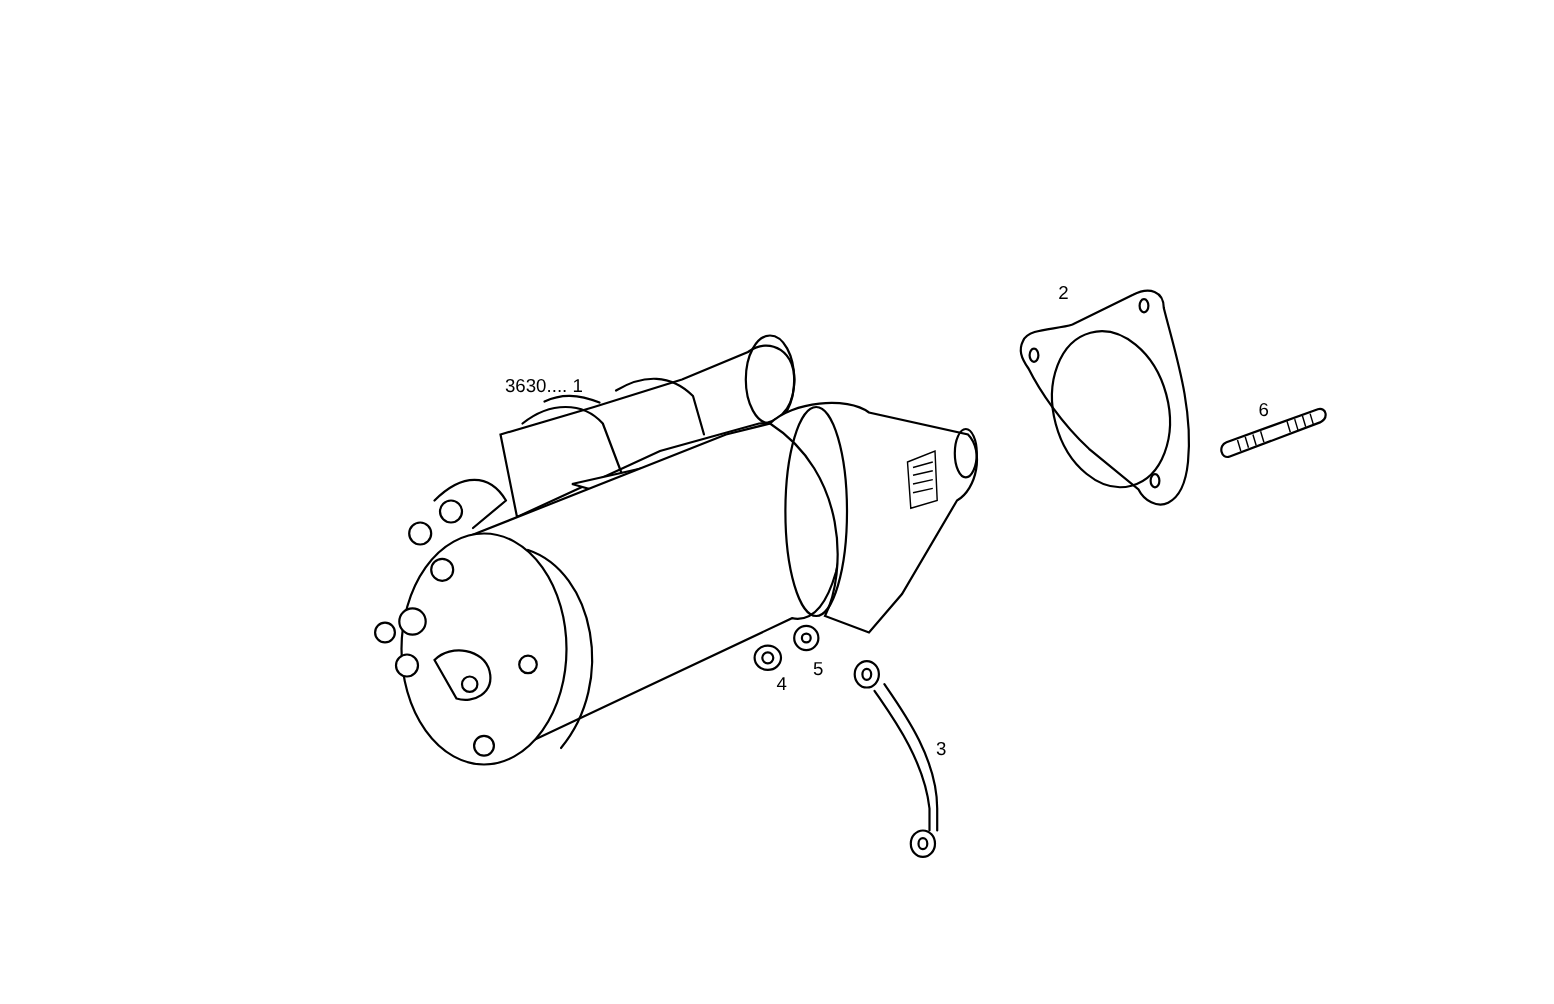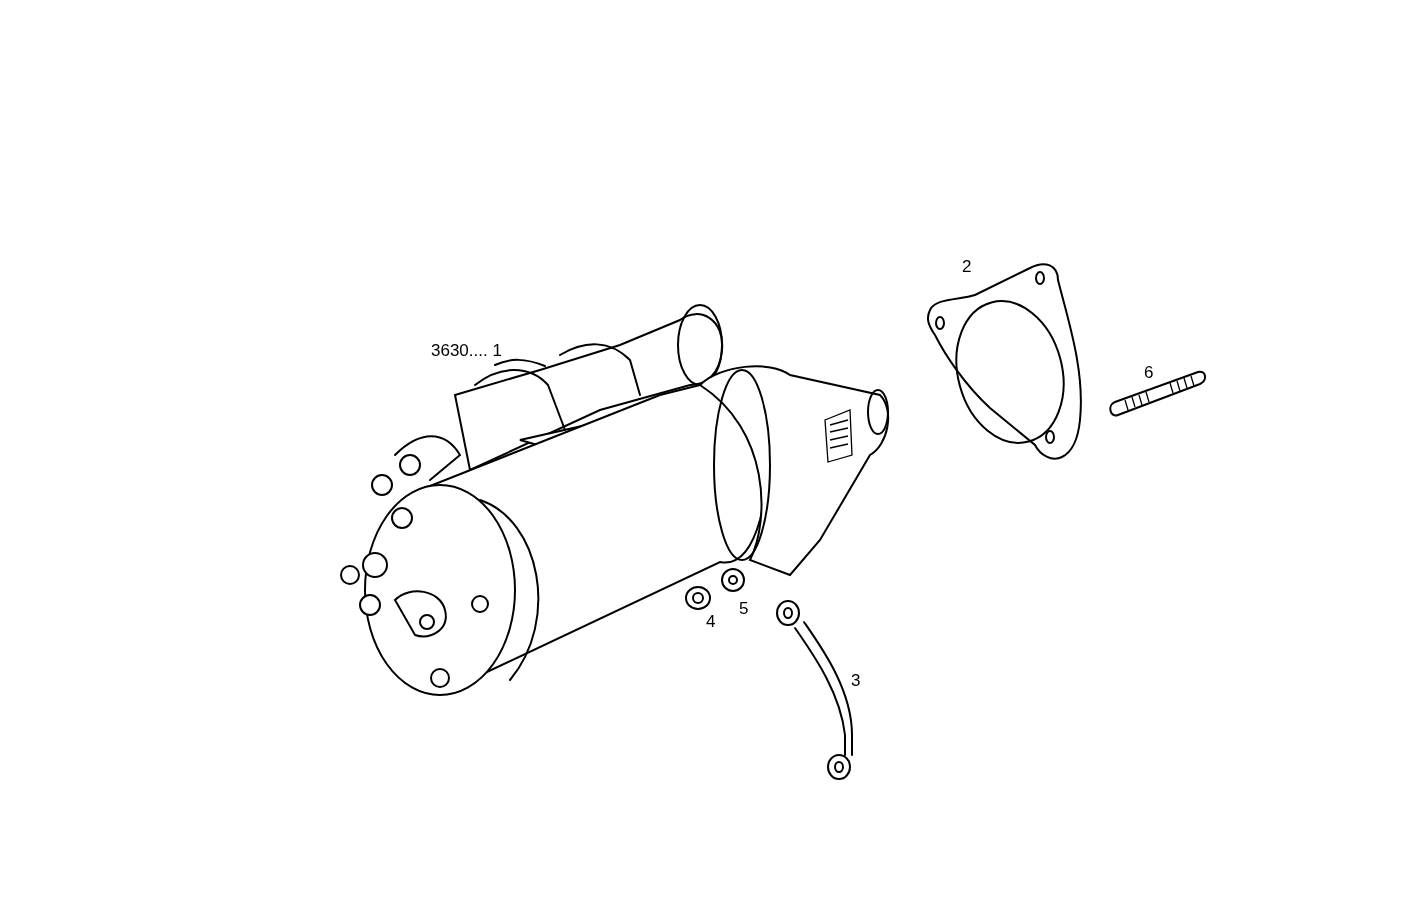--- a/index.html
+++ b/index.html
@@ -76,18 +76,18 @@
   </g>
 
   <g>
     <path class="wf" d="M1115 402 L1198 372 C1206 370 1208 380 1200 384 L1118 415 C1110 418 1107 405 1115 402 Z"></path>
     <path class="lt" d="M1125 400 L1128 410 M1132 397 L1135 407 M1139 395 L1142 405 M1146 392 L1149 402 M1170 383 L1173 393 M1177 381 L1180 391 M1184 378 L1187 388 M1191 376 L1194 386"></path>
   </g>
 
   <path class="ln" d="M495 365 C510 358 525 358 545 366"></path>
 </svg>
 
-<div class="lbl" style="left:431px;top:342px;">3630....  1</div>
+<div class="lbl" style="left:459px;top:342px;">3630....  1</div>
 <div class="lbl" style="left:962px;top:258px;">2</div>
 <div class="lbl" style="left:851px;top:672px;">3</div>
 <div class="lbl" style="left:706px;top:613px;">4</div>
 <div class="lbl" style="left:739px;top:600px;">5</div>
 <div class="lbl" style="left:1144px;top:364px;">6</div>
 
 </body></html>

